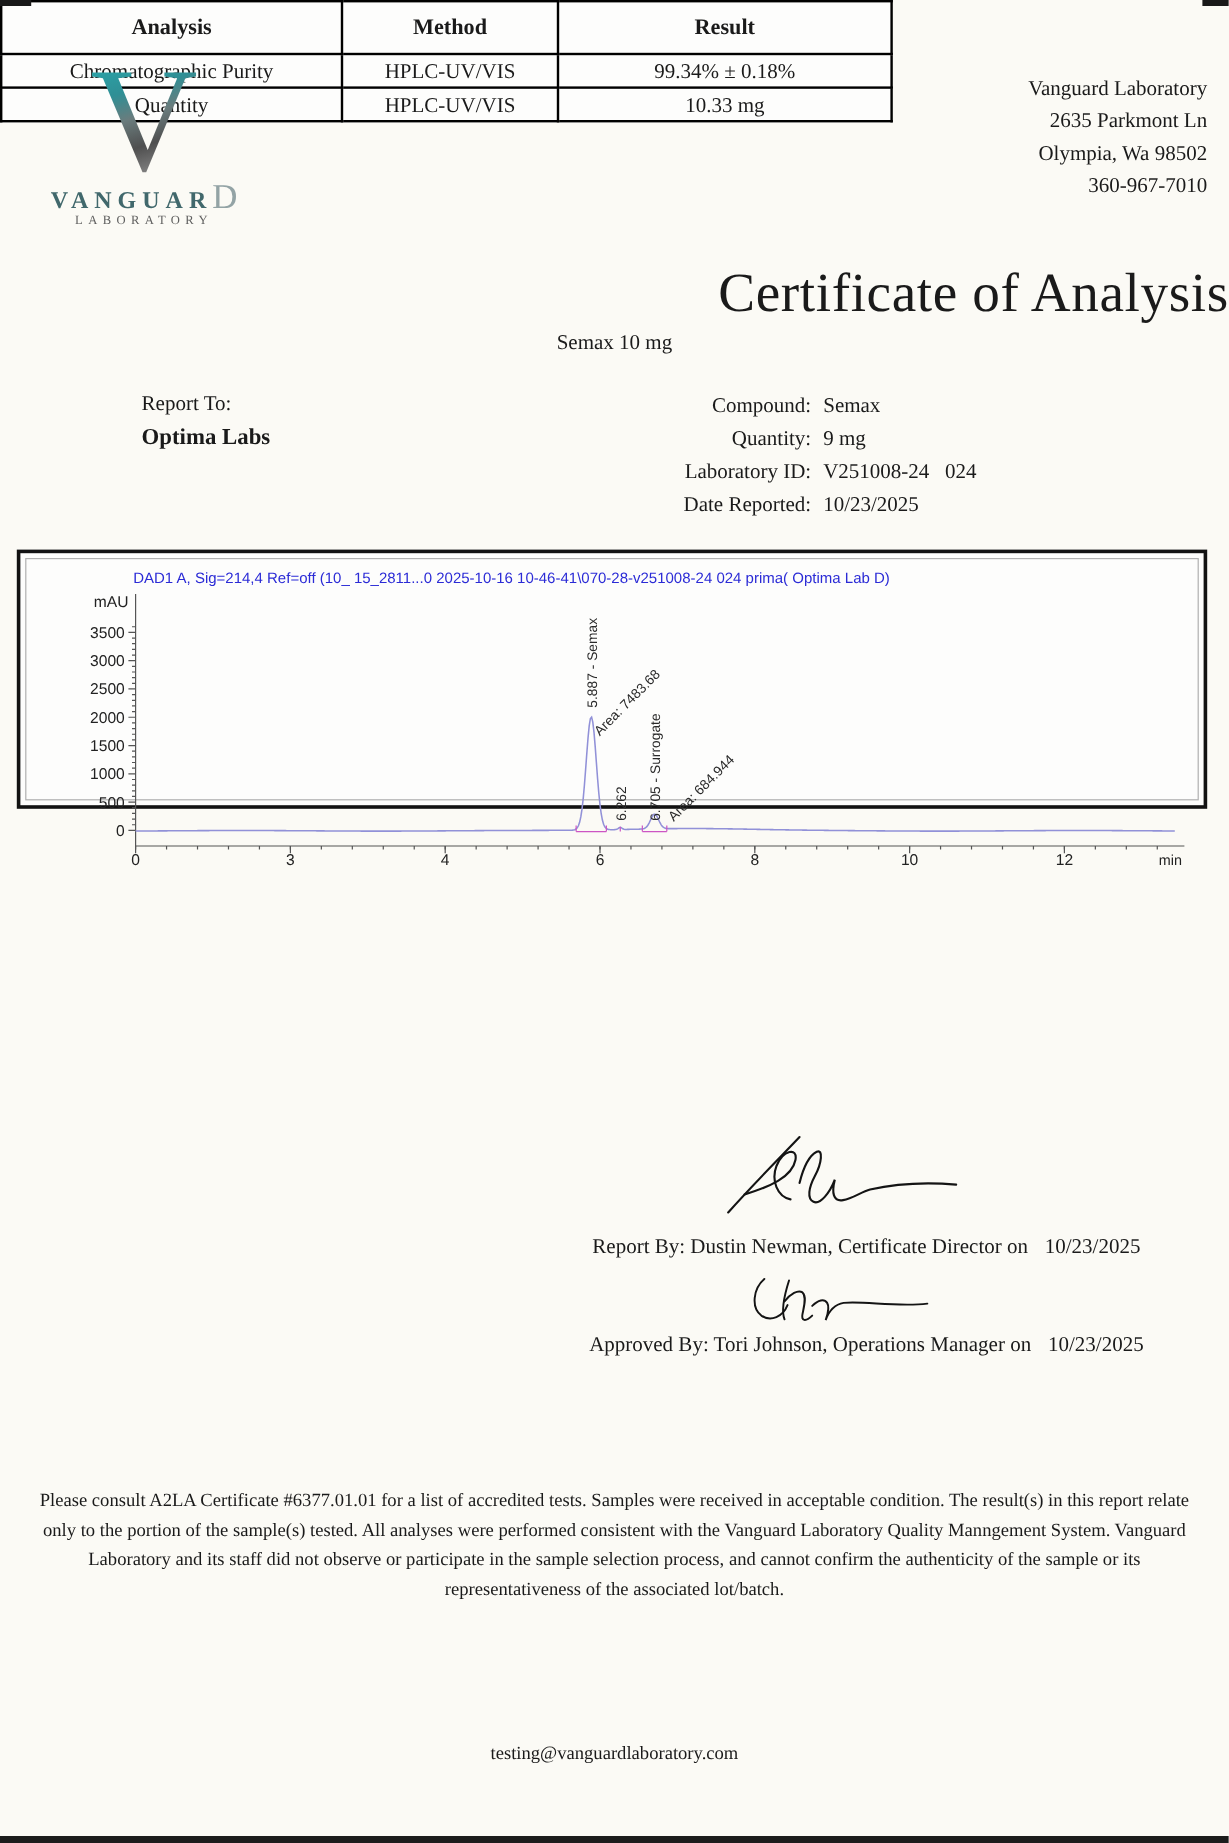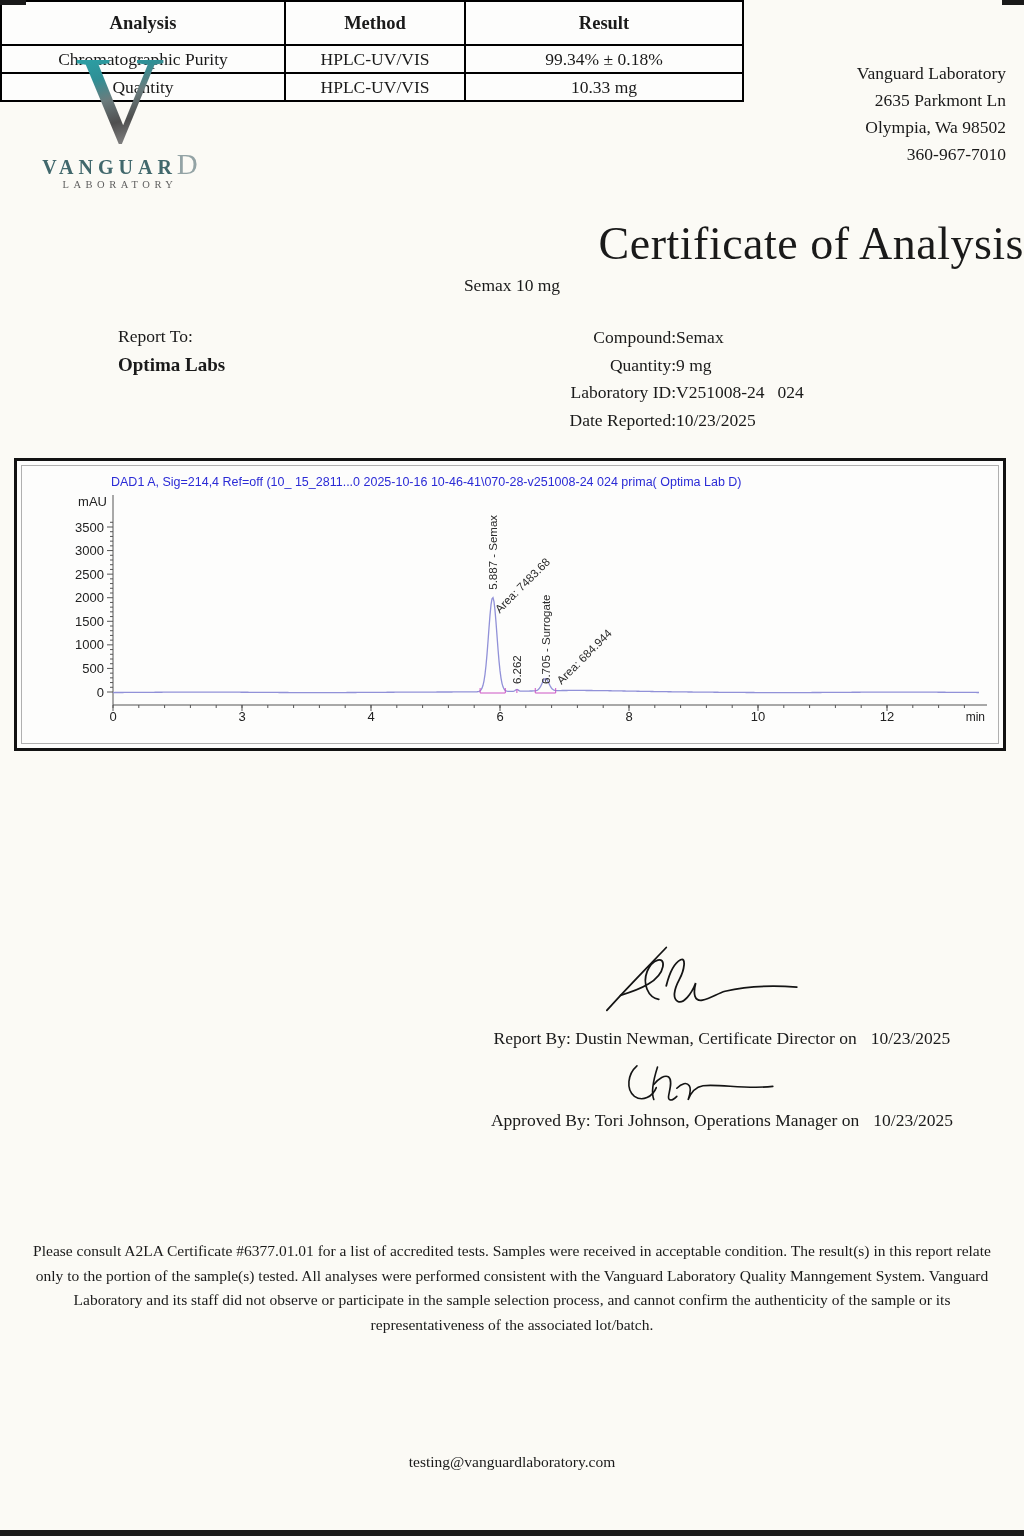--- a/index.html
+++ b/index.html
@@ -27,25 +27,25 @@
   
   .address { right:18px; top:60px; text-align:right; font-size:17.5px; line-height:27px; }
 
   
   .title { left:0; top:217px; width:100%; text-align:right; font-size:46px; font-weight:400; letter-spacing:.5px; }
   .subtitle { left:0; top:275px; width:100%; text-align:center; font-size:17.5px; }
 
   
   .report-to { left:118px; top:326px; font-size:17.5px; }
   .report-to-value { font-weight:700; font-size:19px; margin-top:7px; }
-  .info-grid { left:536px; top:324px; display:grid; grid-template-columns:140px auto; font-size:17.5px; line-height:27.5px; }
+  .info-grid { left:536px; top:324px; display:grid; grid-template-columns:140px auto; column-gap:10px; font-size:17.5px; line-height:27.5px; }
   .info-label { text-align:right; }
 
   
-  .chrom-outer { left:14px; top:458px; width:992px; height:293px; border:3px solid #121212; background:#fdfdfc; }
+  .chrom-outer { left:14px; top:458px; width:992px; height:216px; border:3px solid #121212; background:#fdfdfc; }
   .chrom-inner { position:absolute; inset:4px; border:1px solid #b0b0b0; }
   .chrom-svg { position:absolute; inset:5px; width:966px; height:255px; }
 
   
   .results { left:115px; top:790px; border-collapse:collapse; background:#fdfdfc; }
   .results th, .results td { border:2px solid #000; text-align:center; padding:2px 8px; }
   .results th { font-size:18.5px; height:44px;margin-top:26px; }
   .results td { font-size:17.5px; height:28px; }
 
   

